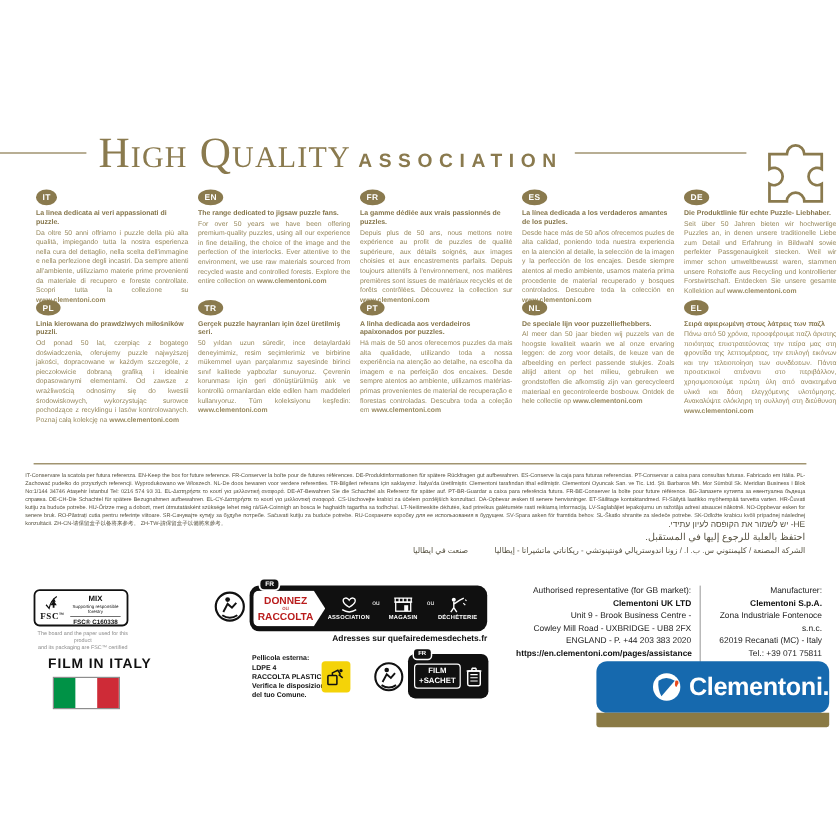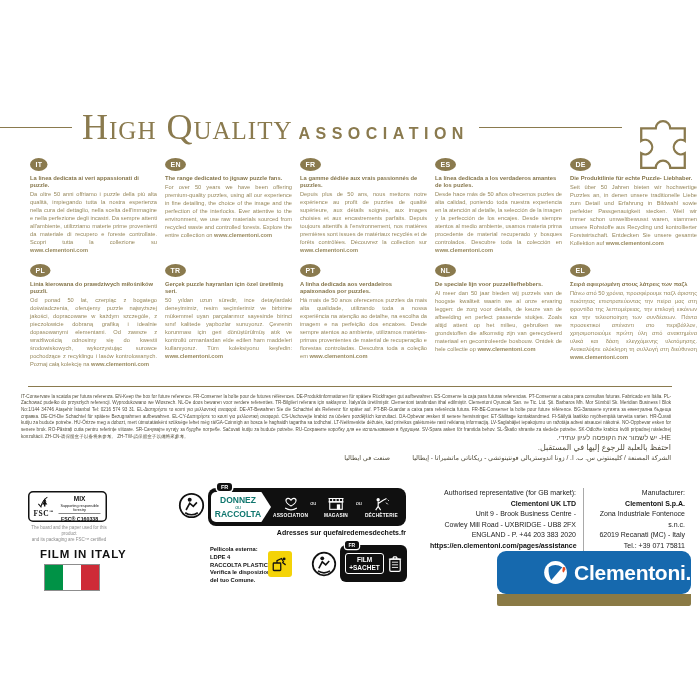--- a/index.html
+++ b/index.html
@@ -11,21 +11,21 @@
   .rule{border-top:1.8px solid #8a7a4e;height:0;}
   .rule-l{width:72px;}
   .rule-r{flex:1;margin-right:78px;}
   .ttl{white-space:nowrap;margin:0 10px;color:#8a7a4e;}
   .t1{font-family:"Liberation Serif",serif;font-variant:small-caps;font-size:36px;letter-spacing:1px;}
   .t2{font-size:16px;letter-spacing:5.5px;font-weight:bold;margin-left:6px;}
   .puzzle{position:absolute;right:4px;top:116px;}
 
   
   .lrow{position:absolute;left:30px;width:666px;display:grid;grid-template-columns:repeat(5,127px);column-gap:8px;}
-  .row1{top:158px;} .row2{top:264px;}
+  .row1{top:158px;} .row2{top:250px;}
   .cell{overflow:visible;}
   .cin{width:254px;transform:scale(0.5);transform-origin:0 0;}
   .badge{display:inline-block;background:#8a7a4e;color:#fff;font-weight:bold;font-size:14px;
          padding:5px 11px;border-radius:50%;letter-spacing:.5px;}
   .shead{font-weight:bold;font-size:11.6px;color:#85754a;margin:7px 0 3px;line-height:1.25;}
   .sbody{font-size:11.4px;color:#97885c;line-height:1.4;text-align:justify;}
   .slink{font-weight:bold;}
 
   
   .gold-div{position:absolute;left:28px;top:386px;width:644px;border-top:1.4px solid #8a7a4e;}
@@ -58,21 +58,21 @@
   
   .triman1{position:absolute;left:178px;top:492px;}
   .triman2{position:absolute;left:311px;top:551px;}
   .frb{position:absolute;left:208px;top:488px;width:198px;height:38px;background:#101010;border-radius:8px;
        display:flex;align-items:center;padding:0 5px 0 3px;box-sizing:border-box;}
   .frtab{position:absolute;top:-5px;left:9px;background:#101010;color:#fff;font-size:5.5px;font-weight:bold;
          padding:1px 4px;border-radius:3px;box-shadow:0 0 0 1.5px #fff;}
   .dzbox{width:60px;height:30px;background:#fff;border-radius:5px;
          clip-path:polygon(0 0,84% 0,100% 50%,84% 100%,0 100%);
          display:flex;flex-direction:column;align-items:center;justify-content:center;
-         color:#0f766e;padding-right:6px;box-sizing:border-box;flex:0 0 auto;}
+         color:#b91c1c;padding-right:6px;box-sizing:border-box;flex:0 0 auto;}
   .dz,.rc{font-size:8.5px;font-weight:bold;line-height:1;}
   .oumid{font-size:5px;line-height:1.2;}
   .grp{display:flex;flex-direction:column;align-items:center;flex:1;color:#fff;}
   .grp .lbl{font-size:4.8px;font-weight:bold;margin-top:2px;letter-spacing:.2px;}
   .sep{color:#fff;font-size:5.5px;padding-bottom:8px;flex:0 0 auto;}
   .adr{position:absolute;left:208px;top:529px;width:198px;text-align:right;font-weight:bold;
        font-size:7px;color:#111;}
   .pelli{position:absolute;left:210px;top:546px;font-size:5.8px;font-weight:bold;color:#111;
          white-space:pre-line;line-height:1.35;}
   .yic{position:absolute;left:268px;top:551px;width:24px;height:26px;background:#f4d308;border-radius:3px;

